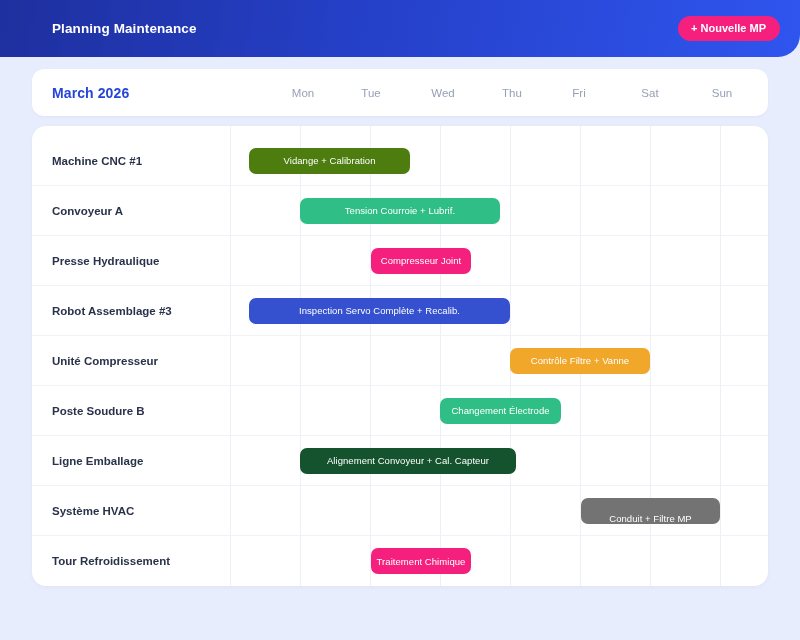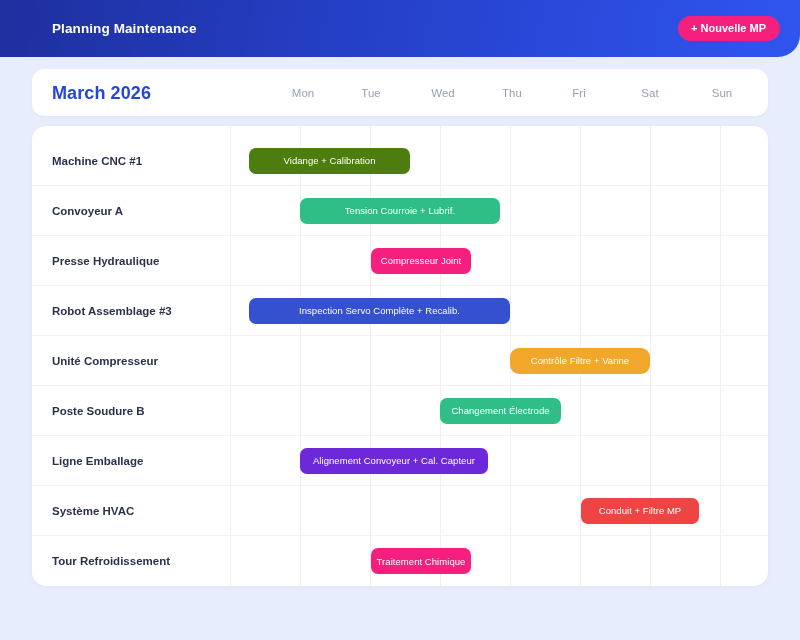--- a/index.html
+++ b/index.html
@@ -62,21 +62,21 @@
     border-radius: 12px;
     box-shadow: 0 1px 3px rgba(40,60,140,0.05);
   }
 
   .month-label {
     position: absolute;
     left: 20px;
     top: 50%;
     transform: translateY(-50%);
     color: #2546d8;
-    font-size: 18px;
+    font-size: 14px;
     font-weight: 700;
     letter-spacing: 0.1px;
   }
 
   .weekday-row {
     position: absolute;
     left: 208px;
     top: 0;
     width: 538px;
     height: 47px;
@@ -220,39 +220,39 @@
         </div>
       </div>
       <div class="gantt-row">
         <div class="row-label">Robot Assemblage #3</div>
         <div class="task-bar" style="left: 217px; width: 261px; background: rgb(53, 81, 207);">
           <span class="task-label">Inspection Servo Complète + Recalib.</span>
         </div>
       </div>
       <div class="gantt-row">
         <div class="row-label">Unité Compresseur</div>
-        <div class="task-bar" style="left: 478px; width: 140px; background: rgb(240, 167, 42); border-radius: 9px;">
+        <div class="task-bar" style="left: 478px; width: 140px; background: rgb(240, 167, 42);">
           <span class="task-label">Contrôle Filtre + Vanne</span>
         </div>
       </div>
       <div class="gantt-row">
         <div class="row-label">Poste Soudure B</div>
         <div class="task-bar" style="left: 408px; width: 121px; background: rgb(47, 191, 134);">
           <span class="task-label">Changement Électrode</span>
         </div>
       </div>
       <div class="gantt-row">
         <div class="row-label">Ligne Emballage</div>
-        <div class="task-bar" style="left: 268px; width: 188px; background: #6d28d9;">
+        <div class="task-bar" style="left: 268px; width: 216px; background: #14532d;">
           <span class="task-label">Alignement Convoyeur + Cal. Capteur</span>
         </div>
       </div>
       <div class="gantt-row">
         <div class="row-label">Système HVAC</div>
-        <div class="task-bar" style="left: 549px; width: 118px; background: #ef4444;">
+        <div class="task-bar" style="left: 549px; width: 139px; background: #737373; align-items: flex-end;">
           <span class="task-label">Conduit + Filtre MP</span>
         </div>
       </div>
       <div class="gantt-row">
         <div class="row-label">Tour Refroidissement</div>
         <div class="task-bar" style="left: 339px; width: 100px; background: rgb(245, 32, 126); text-align: right;">
           <span class="task-label">Traitement Chimique</span>
         </div>
       </div>
     </div>

